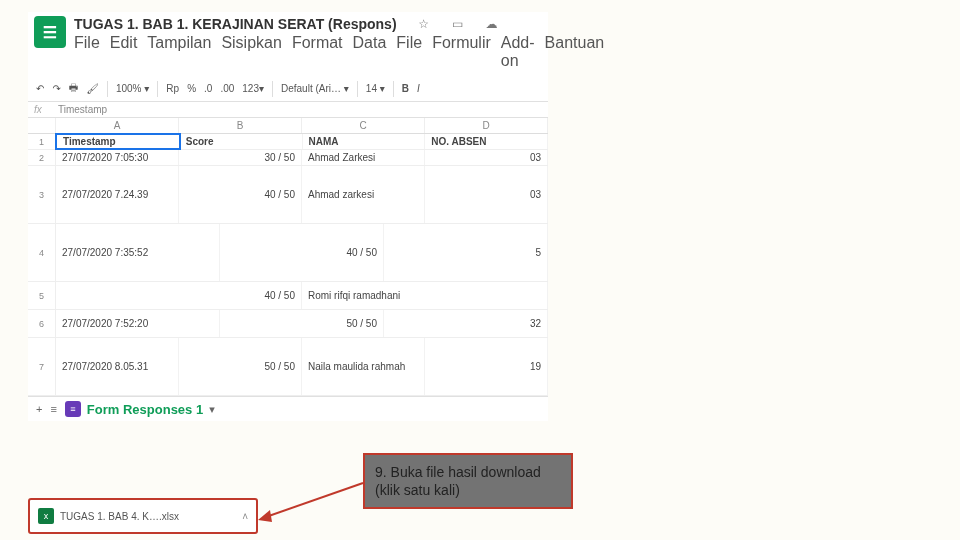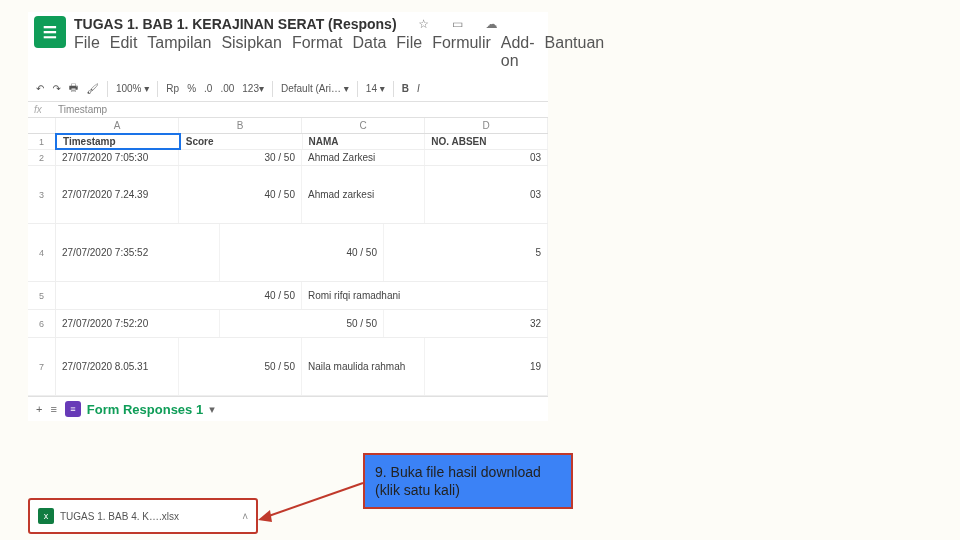--- a/index.html
+++ b/index.html
@@ -31,21 +31,21 @@
   .h28 { height: 28px; }
   .h58 { height: 58px; }
   .sheet-tabs { display: flex; align-items: center; gap: 8px; padding: 4px 8px; border-top: 1px solid #e0e0e0; color: #666; }
   .sheet-tab { display: flex; align-items: center; gap: 6px; }
   .purple-box { width: 16px; height: 16px; background: #673ab7; border-radius: 3px; display: flex; align-items: center; justify-content: center; }
   .purple-box span { color: #fff; font-size: 9px; }
   .tab-name { color: #0f9d58; font-weight: 600; font-size: 13px; }
   .download-bar { position: absolute; left: 28px; top: 498px; width: 230px; height: 36px; border: 2px solid #c0392b; border-radius: 3px; display: flex; align-items: center; padding: 0 8px; font-size: 10px; color: #555; background: #fff; }
   .dl-icon { width: 16px; height: 16px; background: #107c41; border-radius: 2px; margin-right: 6px; display: flex; align-items: center; justify-content: center; color: #fff; font-size: 9px; }
   .dl-chevron { margin-left: auto; font-size: 10px; color: #888; }
-  .callout { position: absolute; left: 363px; top: 453px; width: 210px; border: 2px solid #c0392b; background: #3b82f6; padding: 8px 10px; font-size: 14px; color: #222; line-height: 1.3; }
+  .callout { position: absolute; left: 363px; top: 453px; width: 210px; border: 2px solid #c0392b; background: #737373; padding: 8px 10px; font-size: 14px; color: #222; line-height: 1.3; }
   svg.arrow { position: absolute; left: 258px; top: 478px; }
 </style>
 </head>
 <body>
 
 <div class="app">
   <div class="header">
     <div class="logo">
         <span>☰</span>
       </div>

